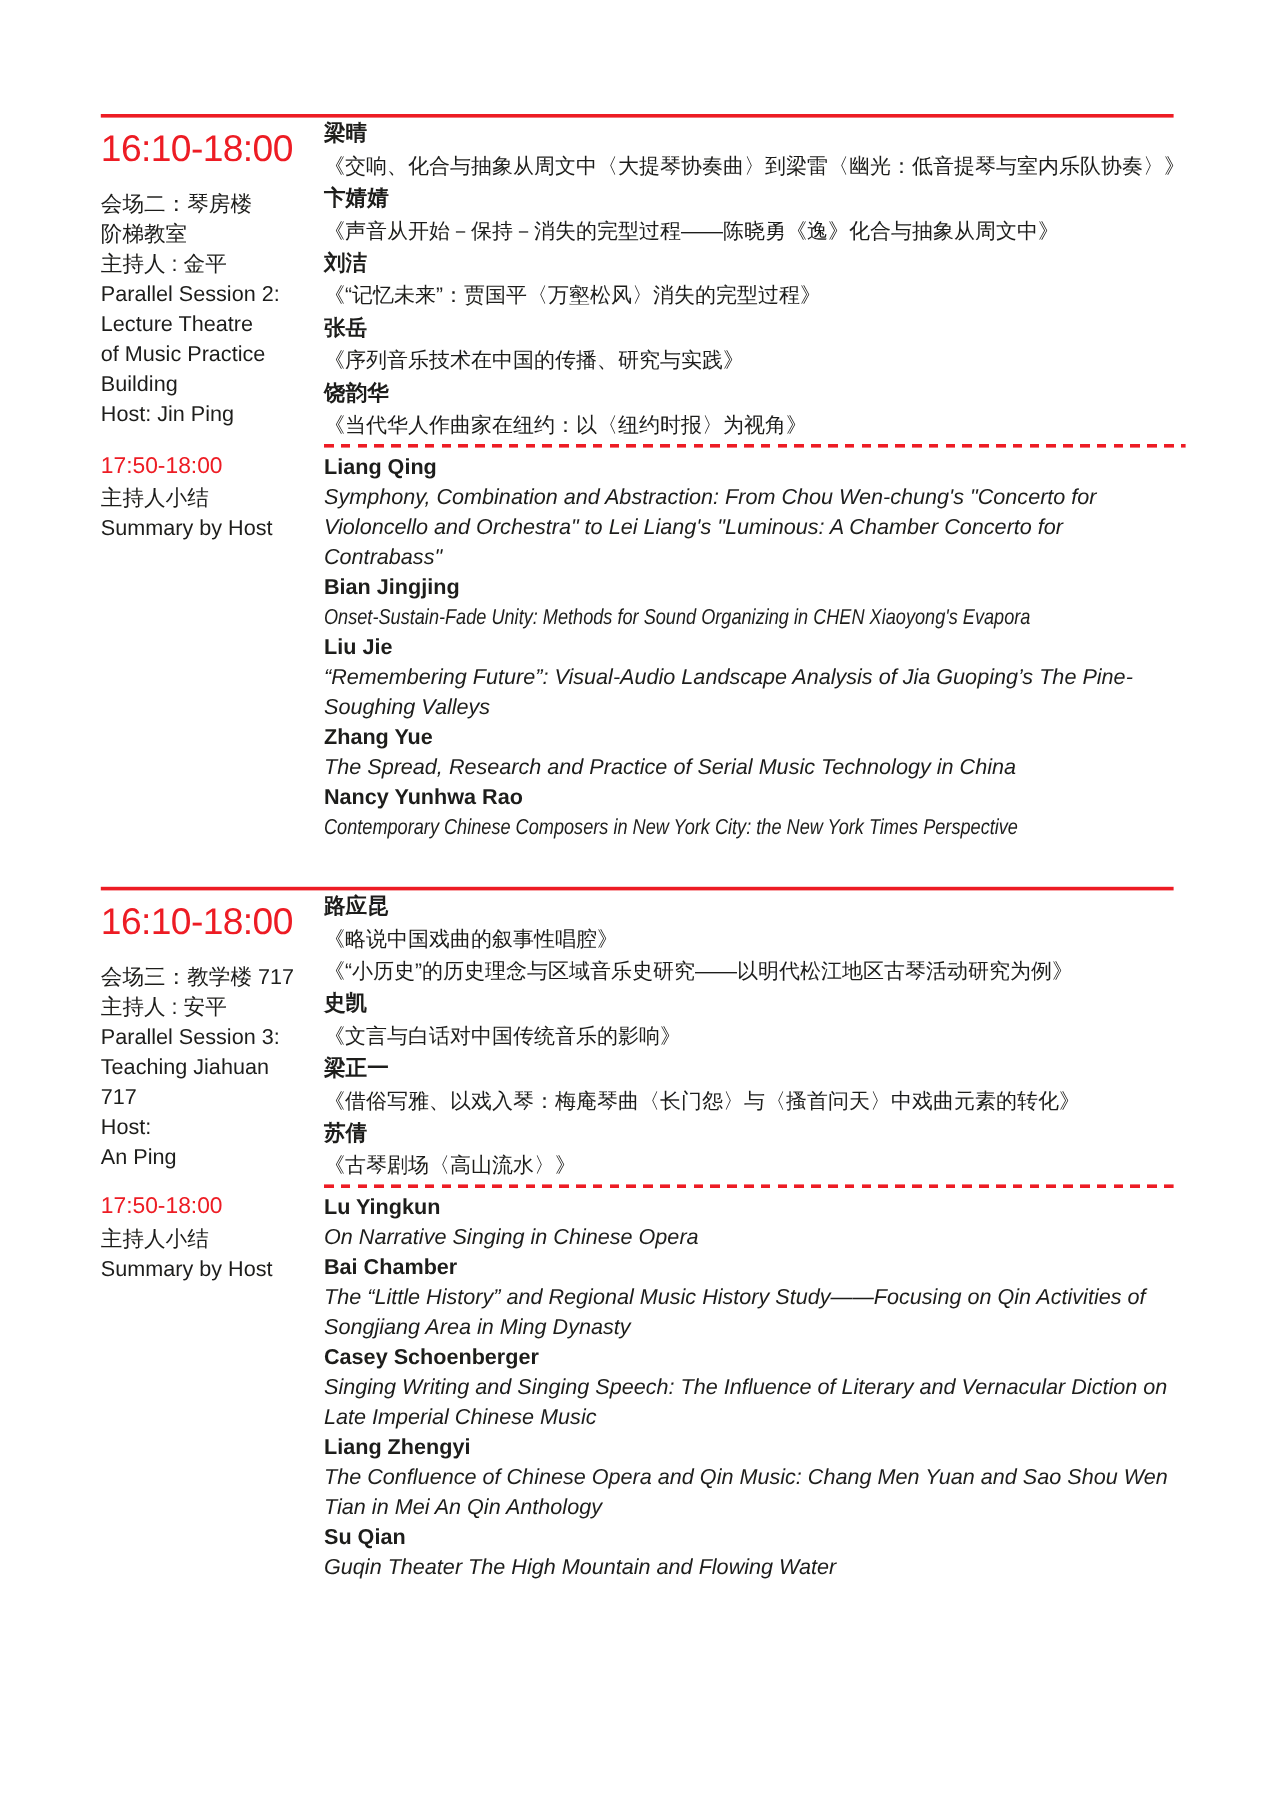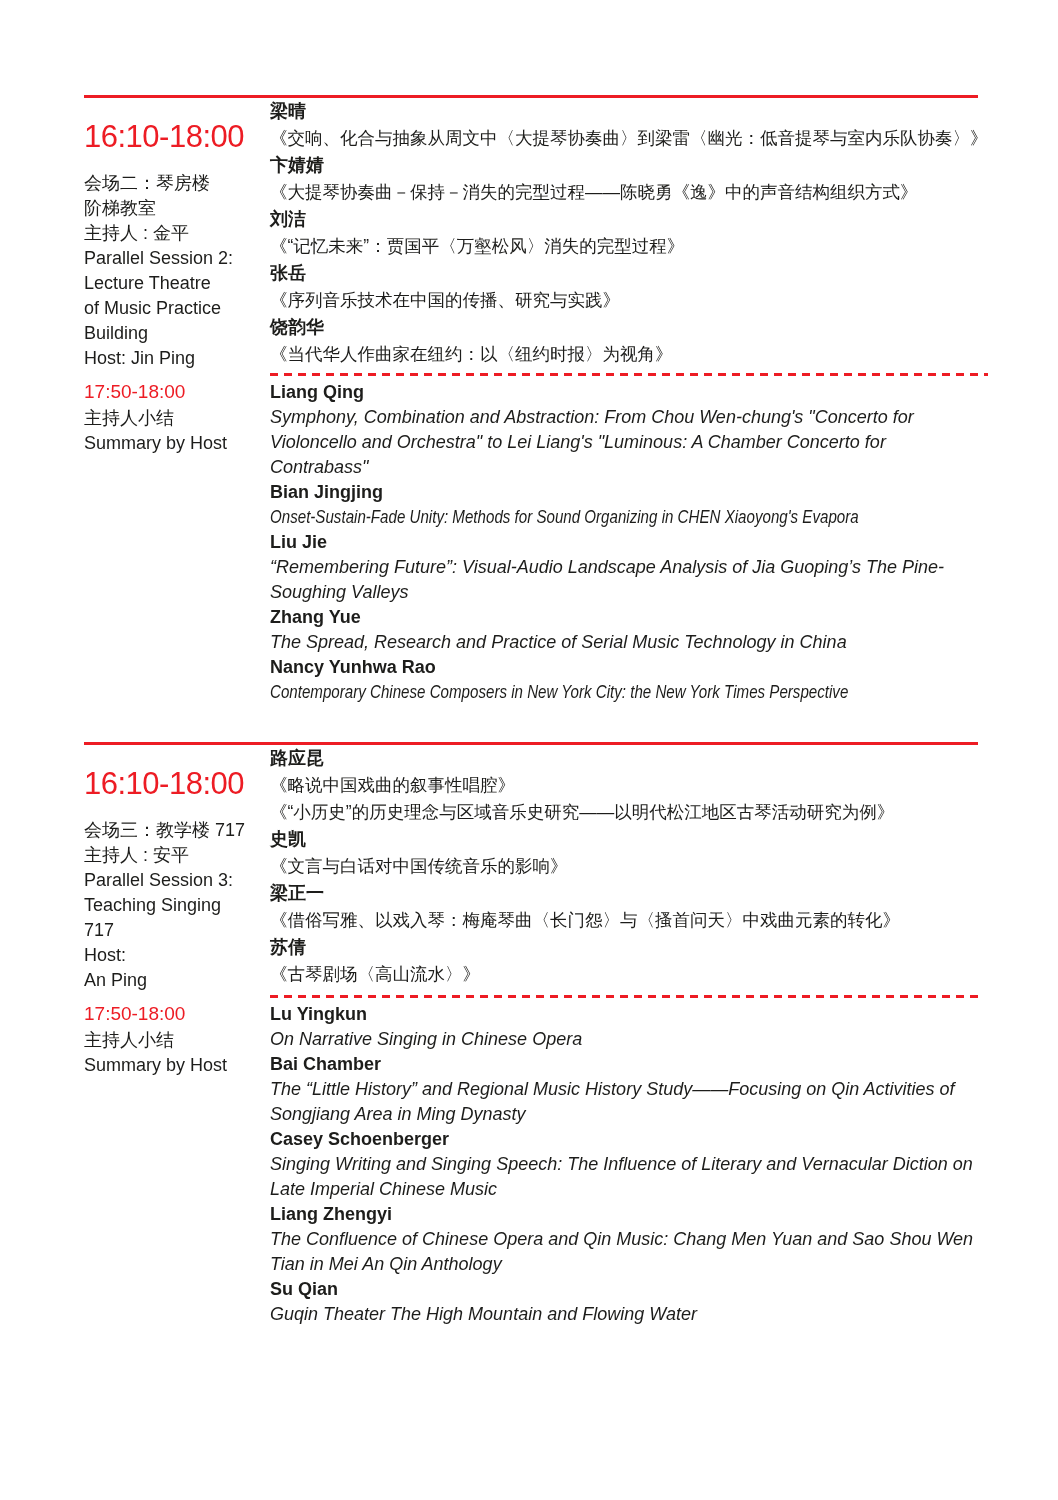--- a/index.html
+++ b/index.html
@@ -11,21 +11,21 @@
   body{
     width:1058px;height:1500px;background:#ffffff;
     font-family:"Liberation Sans","DejaVu Sans",sans-serif;
     color:var(--ink);
     -webkit-font-smoothing:antialiased;
   }
   #doc{padding:95px 80px 0 84px}
   .session{margin-bottom:37px}
   .rule{height:3px;background:var(--red)}
   .grid{display:grid;grid-template-columns:186px 1fr}
-  .left-top{grid-column:1;grid-row:1;padding-top:22px}
+  .left-top{grid-column:1;grid-row:1;padding-top:9px}
   .time{
     font-size:31px;line-height:34px;color:var(--red);
     letter-spacing:-0.5px;white-space:nowrap;
   }
   .info{margin-top:17px;font-size:18px;line-height:25px}
   .info-line{white-space:nowrap}
   .zh-list{grid-column:2;grid-row:1;font-size:17.5px;line-height:27px}
   .zh-list .name{font-weight:bold;font-size:18px}
   .zh-list .title{white-space:nowrap}
   .left-sum{grid-column:1;grid-row:2;padding-top:8px;font-size:18px;line-height:25px}
@@ -57,21 +57,21 @@
             <div class="info-line">Lecture Theatre</div>
             <div class="info-line">of Music Practice</div>
             <div class="info-line">Building</div>
             <div class="info-line">Host: Jin Ping</div>
           </div>
         </div>
         <div class="zh-list">
           <div class="name">梁晴</div>
           <div class="title">《交响、化合与抽象从周文中〈大提琴协奏曲〉到梁雷〈幽光：低音提琴与室内乐队协奏〉》</div>
           <div class="name">卞婧婧</div>
-          <div class="title">《大提琴协奏曲－保持－消失的完型过程——陈晓勇《逸》中的声音结构组织方式》</div>
+          <div class="title">《声音从开始－保持－消失的完型过程——陈晓勇《逸》化合与抽象从周文中》</div>
           <div class="name">刘洁</div>
           <div class="title">《“记忆未来”：贾国平〈万壑松风〉消失的完型过程》</div>
           <div class="name">张岳</div>
           <div class="title">《序列音乐技术在中国的传播、研究与实践》</div>
           <div class="name">饶韵华</div>
           <div class="title">《当代华人作曲家在纽约：以〈纽约时报〉为视角》</div>
         </div>
         <div class="left-sum">
           <div class="sum-time">17:50-18:00</div>
           <div class="sum-zh">主持人小结</div>
@@ -96,21 +96,21 @@
     </section>
     <section class="session">
       <div class="rule"></div>
       <div class="grid">
         <div class="left-top">
           <div class="time">16:10-18:00</div>
           <div class="info">
             <div class="info-line">会场三：教学楼 717</div>
             <div class="info-line">主持人 : 安平</div>
             <div class="info-line">Parallel Session 3:</div>
-            <div class="info-line">Teaching Singing</div>
+            <div class="info-line">Teaching Jiahuan</div>
             <div class="info-line">717</div>
             <div class="info-line">Host:</div>
             <div class="info-line">An Ping</div>
           </div>
         </div>
         <div class="zh-list">
           <div class="name">路应昆</div>
           <div class="title">《略说中国戏曲的叙事性唱腔》</div>
           <div class="title">《“小历史”的历史理念与区域音乐史研究——以明代松江地区古琴活动研究为例》</div>
           <div class="name">史凯</div>

